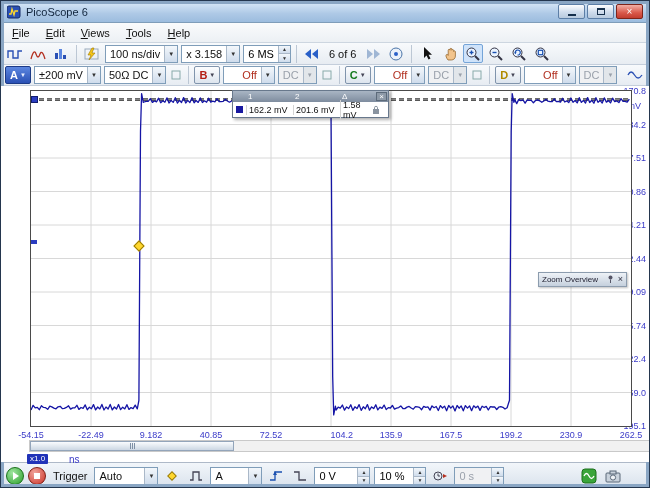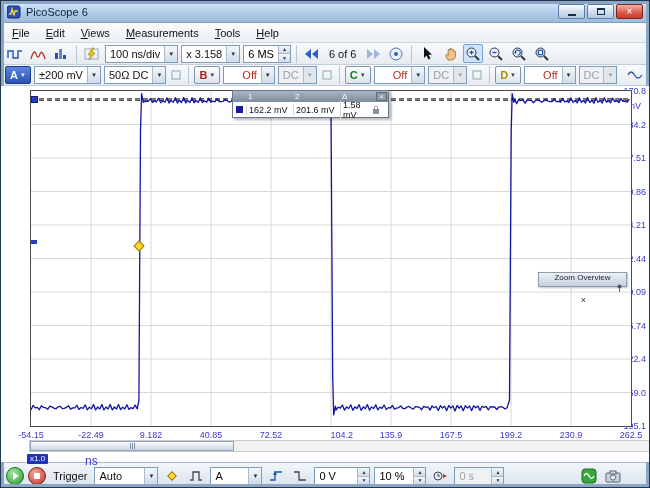--- a/index.html
+++ b/index.html
@@ -94,34 +94,34 @@
             border:1px solid #5c6a7a; color:#fff; font-size:8px; line-height:7px; text-align:center; }
   .mrow { display:flex; align-items:center; height:15px; }
   .swatch { width:7px; height:7px; background:#1818a0; margin:0 3px; flex:none; }
   .mval { width:47px; padding-left:2px; border-left:1px solid #d4d4d4; color:#111; }
   .mval.d { width:32px; }
 
   
   .zoverview { position:absolute; left:537px; top:186px; width:89px; height:15px;
                background:linear-gradient(#eef2f7,#c5d0dd); border:1px solid #8c9cae;
                display:flex; align-items:center; gap:2px; padding:0 3px;
-               font-size:8px; color:#223; box-shadow:1px 1px 2px rgba(0,0,0,.25);flex-direction:column; }
+               font-size:8px; color:#223; box-shadow:1px 1px 2px rgba(0,0,0,.25); }
   .zv-btn { margin-left:auto; font-size:8px; color:#334; line-height:1; }
   .zv-x { margin-left:2px; font-size:9px; color:#334; line-height:1; }
 
   
   .hscroll { position:absolute; left:28px; top:354px; width:622px; height:12px;
              background:#f1f1f1; border:1px solid #c9c9c9; }
   .hthumb { position:absolute; left:0px; top:0px; width:204px; height:10px;
             background:linear-gradient(#fafcfe,#ccd7e3); border:1px solid #93a5ba;
             display:flex; align-items:center; justify-content:center; gap:1px; }
   .hthumb i { display:block; width:1px; height:6px; background:#7e90a6; }
   .zoom-badge { position:absolute; left:26px; top:368px; height:10px; line-height:10px;
                 padding:0 3px; background:#2133b8; color:#fff; font-size:8px; border-radius:1px; }
-  .xunit { position:absolute; left:52px; top:368px; font-size:12px; color:#3a3ac8;padding-left:32px; }
+  .xunit { position:absolute; left:36px; top:368px; font-size:10px; color:#3a3ac8;padding-left:32px; }
 
   
   .statusbar { height:27px; display:flex; align-items:center; gap:4px; padding:0 26px 0 5px;
                background:linear-gradient(#f2f6fa,#d8e1ec); border-top:1px solid #aeb9c8; }
   .roundbtn { width:18px; height:18px; border-radius:50%; flex:none;
               display:flex; align-items:center; justify-content:center; }
   .go { background:radial-gradient(circle at 35% 30%,#9fe59f,#2a9e2a); border:1px solid #177017; }
   .stop { background:radial-gradient(circle at 35% 30%,#f0a49c,#cc3226); border:1px solid #7e1c14; }
   .lbl { font-size:11px; color:#111; padding:0 3px; }
   .spacer { flex:1; }
@@ -147,21 +147,20 @@
           <span class="maxbox"></span>
         </span>
       <span class="wbtn close">×</span>
     </span>
   </div>
 
   <div class="menubar">
       <span class="menu-item">File</span>
       <span class="menu-item">Edit</span>
       <span class="menu-item">Views</span>
-      <span class="menu-item">Measurements</span>
       <span class="menu-item">Tools</span>
       <span class="menu-item">Help</span>
     </div>
 
   <div class="toolbar t1">
     <span class="tbtn">
       <svg width="16" height="14">
           <polyline points="1,11 1,4 6,4 6,11 11,11 11,4 15,4" fill="none" stroke="#2a50b4" stroke-width="1.4"></polyline>
         </svg>
       </span>

